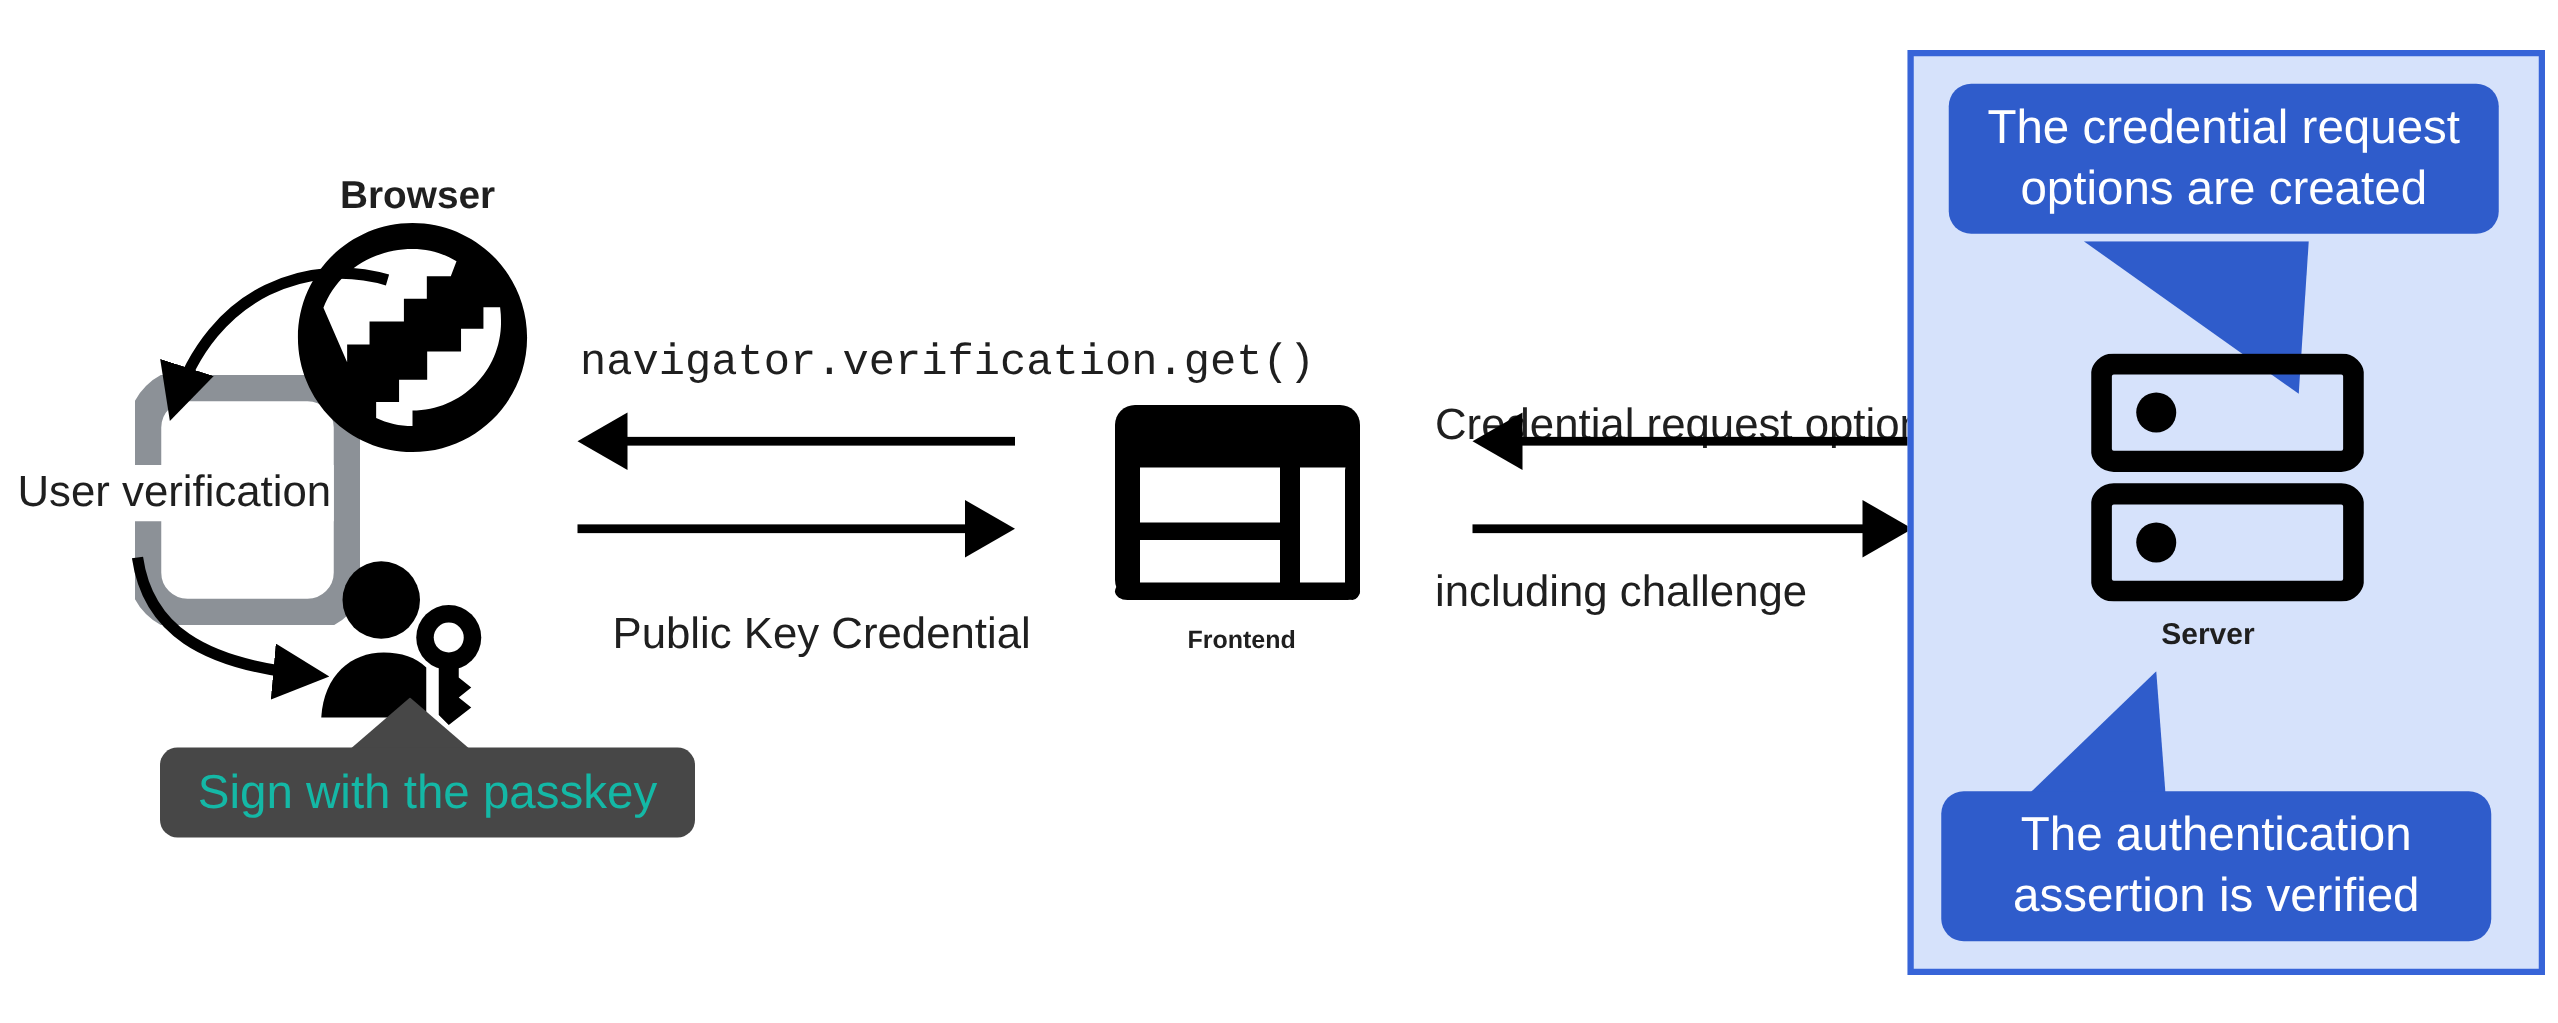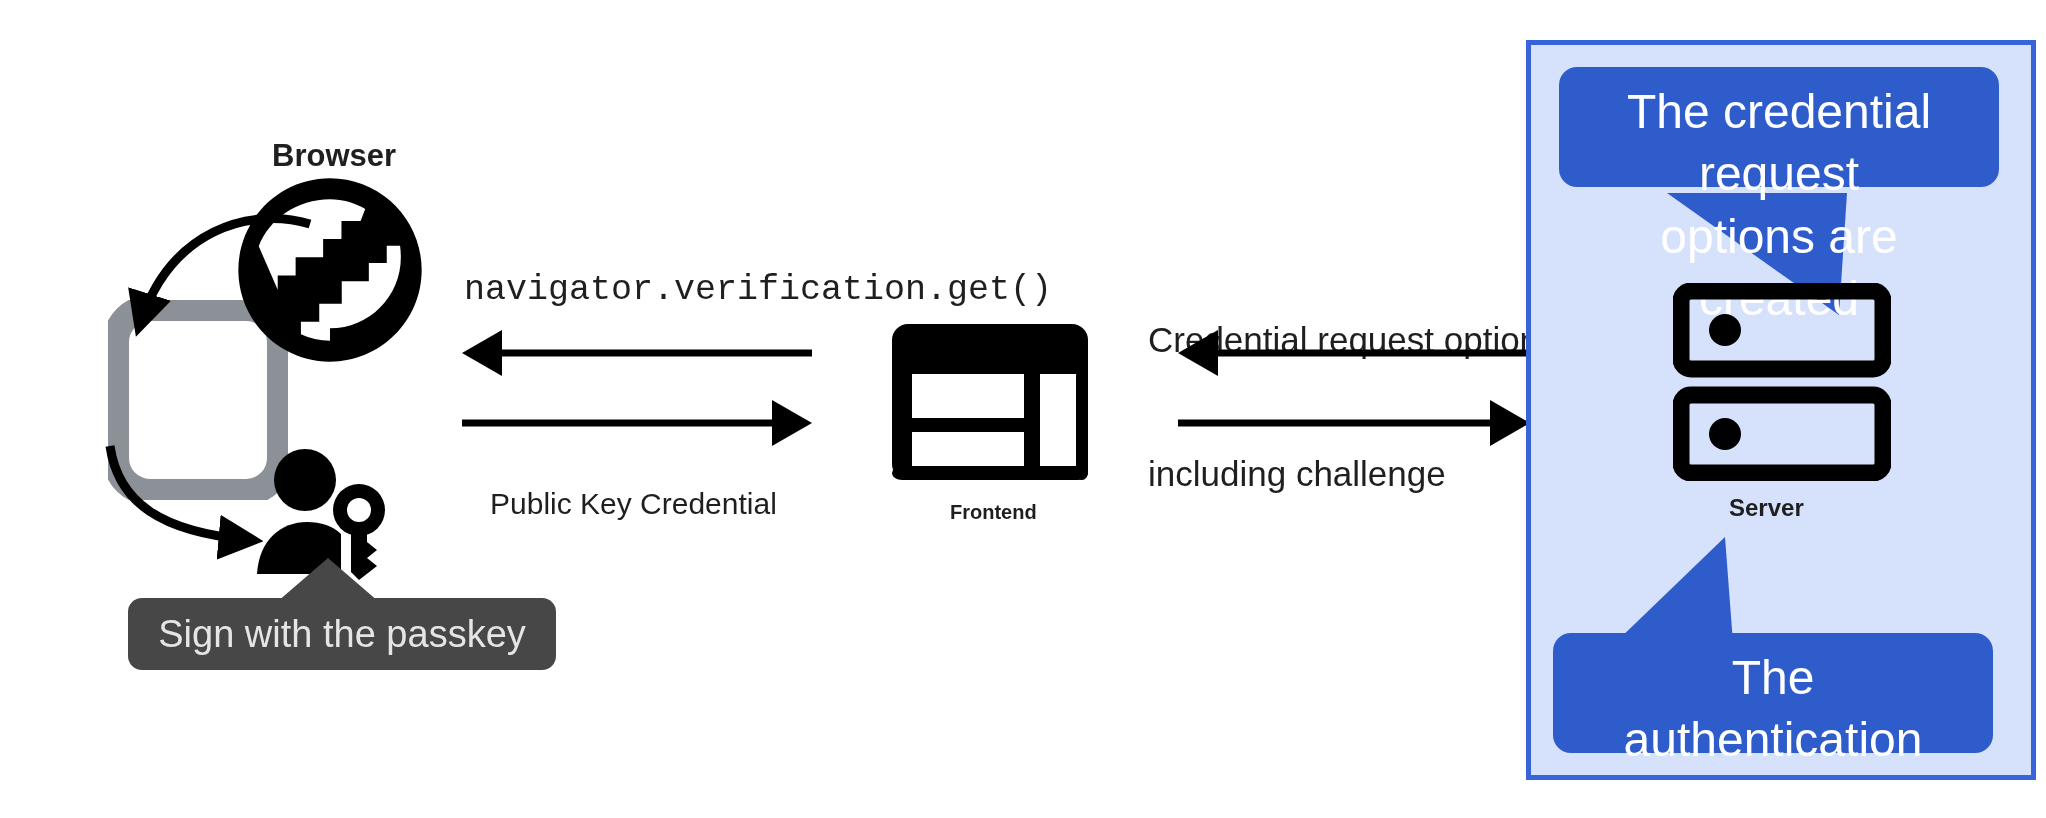--- a/index.html
+++ b/index.html
@@ -69,33 +69,34 @@
     background: #d6e2fb;
     border: 5px solid #3764d8;
   }
 
   
   .bubble {
     background: #2f5ccb;
     border-radius: 18px;
     color: #ffffff;
     display: flex;
+    align-items: center;
     justify-content: center;
     text-align: center;
     line-height: 1.3;
-    font-size: 48px;
-    padding: 14px 26px;
+    font-size: 38px;
+    padding: 24px 26px;
     box-sizing: border-box;
   }
 
   
   #passkey-tooltip {
     background: #474747;
     border-radius: 14px;
-    color: #e5e5e5;
+    color: #14b8a6;
     display: flex;
     align-items: center;
     justify-content: center;
     font-size: 38px;
     box-sizing: border-box;
   }
 </style>
 </head>
 <body>
 
@@ -118,20 +119,21 @@
 
   <svg class="abs" style="left:110px; top:212px;" width="210" height="190" viewBox="0 0 210 190">
     <defs>
       <marker id="ah1" viewBox="0 0 10 10" refX="7" refY="5" markerWidth="5" markerHeight="5" orient="auto-start-reverse">
         <path d="M 0 0 L 10 5 L 0 10 z" fill="#000"></path>
       </marker>
     </defs>
     <path d="M 200 12 C 140 -6 60 18 30 112" stroke="#000" stroke-width="9" fill="none" marker-end="url(#ah1)"></path>
   </svg>
 
+  <div class="abs lbl" style="left:12px; top:372px; font-size:35px; background:#ffffff; padding:0 2px;">User verification</div>
 
   <svg class="abs" style="left:100px; top:440px;" width="220" height="140" viewBox="0 0 220 140">
     <defs>
       <marker id="ah2" viewBox="0 0 10 10" refX="7" refY="5" markerWidth="5" markerHeight="5" orient="auto-start-reverse">
         <path d="M 0 0 L 10 5 L 0 10 z" fill="#000"></path>
       </marker>
     </defs>
     <path d="M 10 6 C 18 62 60 92 150 100" stroke="#000" stroke-width="9" fill="none" marker-end="url(#ah2)"></path>
   </svg>
 
@@ -155,21 +157,21 @@
   <div class="arrow left" style="left:462px; top:330px; width:350px; height:46px;">
     <span class="head"></span>
     <span class="shaft"></span>
   </div>
 
   <div class="arrow right" style="left:462px; top:400px; width:350px; height:46px;">
     <span class="shaft"></span>
     <span class="head"></span>
   </div>
 
-  <div class="abs lbl" style="left:490px; top:485px; font-size:30px;">Public Key Credential</div>
+  <div class="abs lbl" style="left:490px; top:485px; font-size:35px;">Public Key Credential</div>
 
   <svg class="abs" style="left:890px; top:322px;" width="200" height="160" viewBox="0 0 200 160">
     <rect x="2" y="2" width="196" height="156" rx="16" ry="16" fill="#000"></rect>
     <rect x="22" y="52" width="112" height="44" fill="#ffffff"></rect>
     <rect x="22" y="110" width="112" height="44" fill="#ffffff"></rect>
     <rect x="150" y="52" width="42" height="102" fill="#ffffff"></rect>
     <rect x="186" y="46" width="12" height="112" rx="8" fill="#000"></rect>
     <rect x="2" y="144" width="196" height="14" rx="10" fill="#000"></rect>
   </svg>
 

